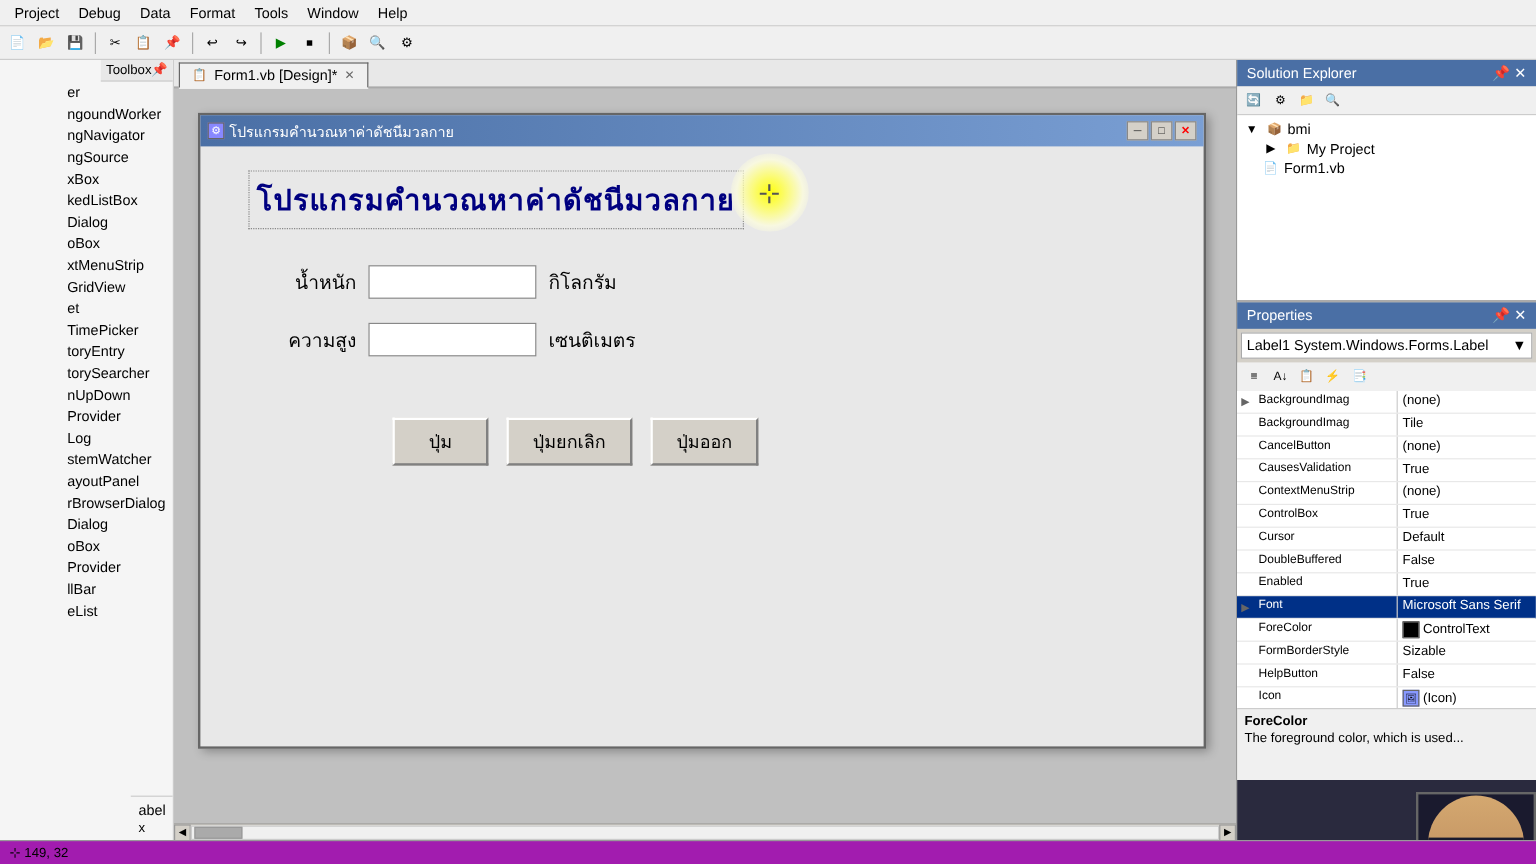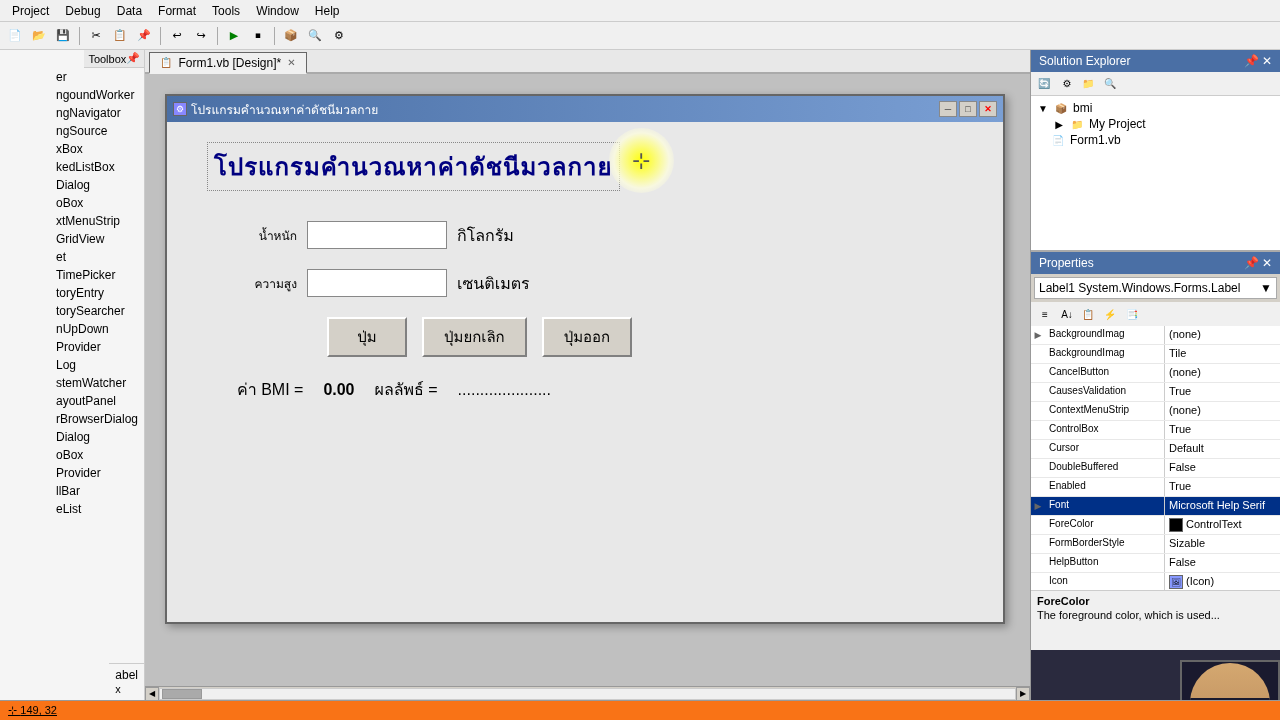--- a/index.html
+++ b/index.html
@@ -213,21 +213,21 @@
     }
 
     
     .field-row {
       display: flex;
       align-items: center;
       margin-bottom: 20px;
       gap: 10px;
     }
     .field-label {
-      font-size: 12px;
+      font-size: 16px;
       font-family: Liberation Serif, serif;
       width: 90px;
       text-align: right;
     }
     .field-input {
       width: 140px;
       height: 28px;
       background: white;
       border: 1px solid #888;
       padding: 2px 4px;
@@ -247,20 +247,21 @@
     }
     .vb-btn {
       padding: 6px 20px;
       background: #d4d0c8;
       border: 2px solid;
       border-color: #ffffff #808080 #808080 #ffffff;
       font-size: 15px;
       font-family: 'Tahoma', sans-serif;
       cursor: pointer;
       min-width: 80px;
+      margin-top: 31px;
     }
 
     
     .result-row {
       display: flex;
       align-items: center;
       gap: 20px;
       margin-left: 30px;
       margin-top: 10px;
     }
@@ -437,28 +438,27 @@
       flex-shrink: 0;
     }
     .props-info-label {
       font-weight: bold;
       margin-bottom: 2px;
     }
 
     
     .status-bar {
       height: 20px;
-      background: #f97316;
+      background: #a21caf;
       border-top: 1px solid #999;
       display: flex;
       align-items: center;
       padding: 0 8px;
       font-size: 11px;
       flex-shrink: 0;
-      text-decoration: underline;
     }
 
     
     .canvas-wrapper::-webkit-scrollbar { width: 12px; height: 12px; }
     .canvas-wrapper::-webkit-scrollbar-track { background: #f0f0f0; }
     .canvas-wrapper::-webkit-scrollbar-thumb { background: #aaa; border: 1px solid #999; }
 
     
     .color-box {
       width: 14px;
@@ -655,26 +655,20 @@
           </div>
 
           
           <div class="btn-row">
             <button class="vb-btn">ปุ่ม</button>
             <button class="vb-btn">ปุ่มยกเลิก</button>
             <button class="vb-btn">ปุ่มออก</button>
           </div>
 
           
-          <div class="result-row">
-            <span class="result-label">ค่า BMI =</span>
-            <span class="result-value">0.00</span>
-            <span class="result-label">ผลลัพธ์ =</span>
-            <span class="result-dots">.....................</span>
-          </div>
         </div>
       </div>
     </div>
 
     <div class="h-scrollbar">
       <div class="h-scroll-btn">◀</div>
       <div class="h-scroll-track">
         <div class="h-scroll-thumb"></div>
       </div>
       <div class="h-scroll-btn">▶</div>
@@ -778,21 +772,21 @@
             <div class="prop-value">False</div>
           </div>
           <div class="prop-row">
             <div class="prop-expand"></div>
             <div class="prop-name">Enabled</div>
             <div class="prop-value">True</div>
           </div>
           <div class="prop-row selected">
             <div class="prop-expand">▶</div>
             <div class="prop-name">Font</div>
-            <div class="prop-value">Microsoft Help Serif</div>
+            <div class="prop-value">Microsoft Sans Serif</div>
           </div>
           <div class="prop-row">
             <div class="prop-expand"></div>
             <div class="prop-name">ForeColor</div>
             <div class="prop-value"><span class="color-box" style="background: rgb(0, 0, 0);"></span>ControlText</div>
           </div>
           <div class="prop-row">
             <div class="prop-expand"></div>
             <div class="prop-name">FormBorderStyle</div>
             <div class="prop-value">Sizable</div>

